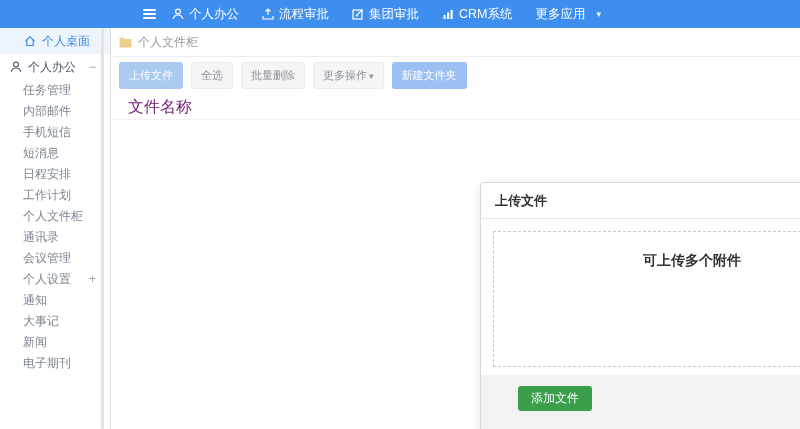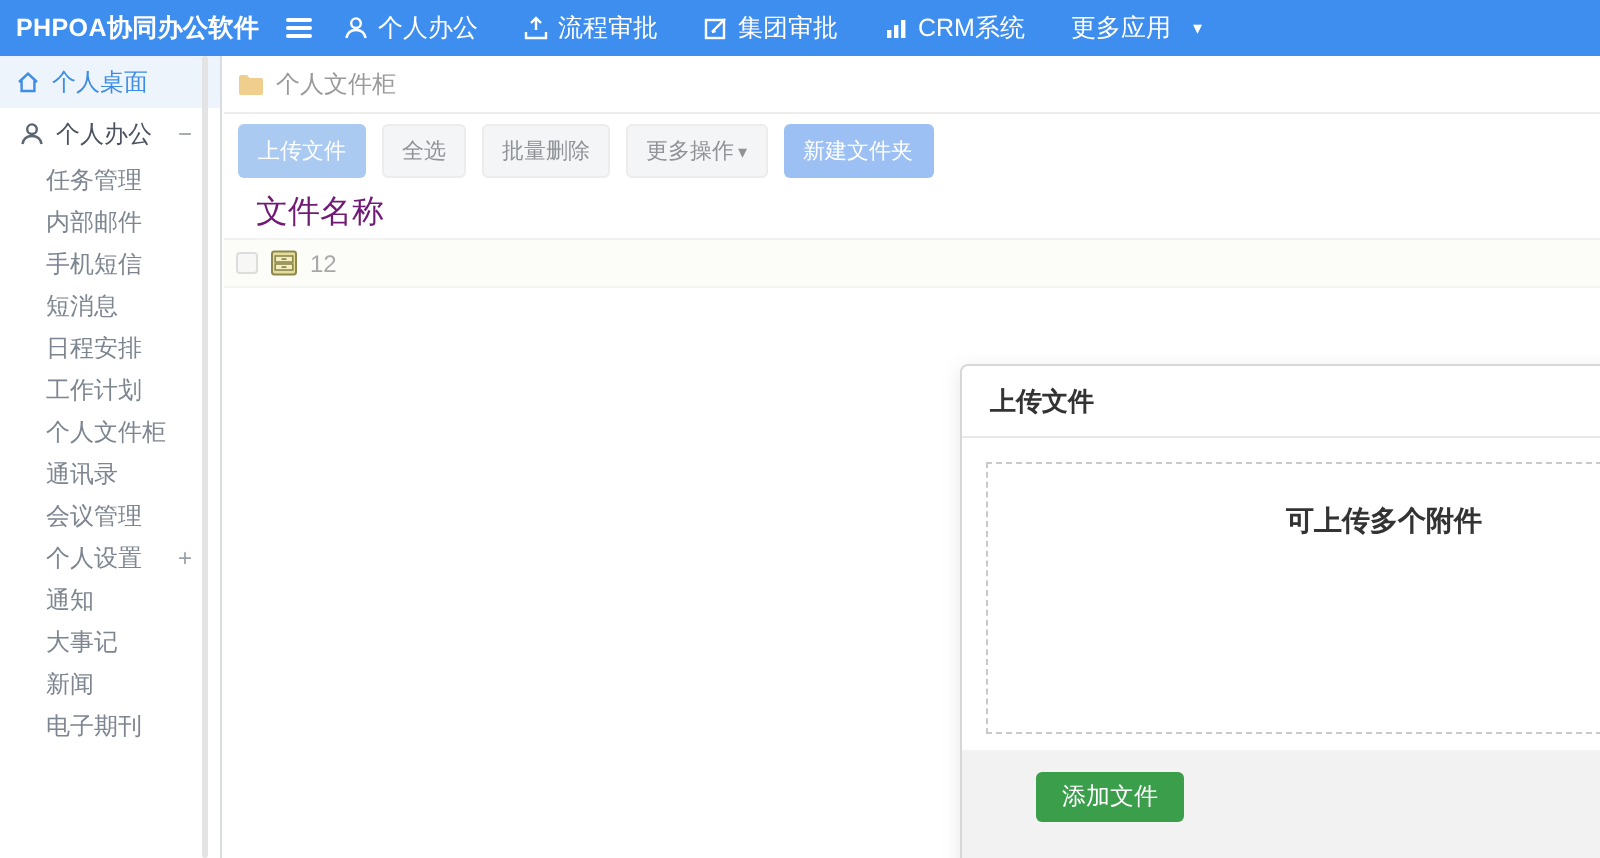--- a/index.html
+++ b/index.html
@@ -18,21 +18,21 @@
   .topnav-item { display:flex; align-items:center; gap:5px; font-size:12.5px; cursor:pointer; white-space:nowrap; }
   .topnav-item svg { display:block; }
   .caret { font-size:9px; margin-left:6px; }
 
   
   .sidebar { position:absolute; left:0; top:28px; width:111px; height:401px;
              background:#fff; border-right:1px solid #d9dde2; }
   .side-scrollbar { position:absolute; right:6px; top:0; width:3px; height:401px;
                     background:#e3e3e3; border-radius:2px; }
   .side-active { height:26px; background:#eef4fb; display:flex; align-items:center;
-                 gap:6px; padding-left:8px; color:#3d8ce6; font-size:12px; cursor:pointer; }
+                 gap:6px; padding-left:24px; color:#3d8ce6; font-size:12px; cursor:pointer; }
   .side-group { height:26px; display:flex; align-items:center; gap:6px; padding-left:10px;
                 color:#4b5360; font-size:12px; position:relative; cursor:pointer; }
   .side-group .indicator { position:absolute; right:14px; color:#9aa0a8; font-size:12px; }
   .side-sub { height:21px; line-height:21px; padding-left:23px; font-size:12px;
               color:#7d8590; position:relative; cursor:pointer; white-space:nowrap; }
   .side-sub .indicator { position:absolute; right:14px; color:#9aa0a8; }
 
   
   .main { position:absolute; left:112px; top:28px; width:688px; height:401px; background:#fff; }
   .breadcrumb { height:29px; display:flex; align-items:center; gap:6px; padding-left:7px;
@@ -62,21 +62,20 @@
   .modal-footer { background:#f2f2f2; height:67px; padding:11px 0 0 37px; }
   .btn-green { display:inline-block; background:#3a9e4b; color:#fff; font-size:12px;
                padding:4px 13px; border-radius:3px; border:none; cursor:pointer; }
 </style>
 </head>
 <body>
 
 <div class="stage">
 
   <div class="topbar">
-    <div class="logo">PHPOA协同办公软件</div>
     <div class="hamburger">
       <span></span>
         <span></span>
         <span></span>
     </div>
     <div class="topnav">
       <div class="topnav-item">
         <svg width="12" height="12" viewBox="0 0 12 12">
             <circle cx="6" cy="3.6" r="2.4" fill="none" stroke="#fff" stroke-width="1.2"></circle>
             <path d="M1.2 11 C1.8 8 4 7 6 7 C8 7 10.2 8 10.8 11" fill="none" stroke="#fff" stroke-width="1.2"></path>
@@ -157,31 +156,20 @@
     <div class="toolbar">
       <button class="btn btn-blue1">上传文件</button>
       <button class="btn btn-gray">全选</button>
       <button class="btn btn-gray">批量删除</button>
       <button class="btn btn-gray">
         <span>更多操作</span><span class="caret2">▾</span>
       </button>
       <button class="btn btn-blue2">新建文件夹</button>
     </div>
     <div class="table-header">文件名称</div>
-    <div class="file-row">
-      <div class="checkbox"></div>
-      <svg width="14" height="13" viewBox="0 0 14 13">
-          <rect x="1" y="0.8" width="12" height="11.4" rx="1.2" fill="#e6dd9a" stroke="#8c8850" stroke-width="1"></rect>
-          <rect x="2.6" y="3" width="8.8" height="3" fill="#f4eec0" stroke="#8c8850" stroke-width="0.8"></rect>
-          <rect x="2.6" y="7" width="8.8" height="3" fill="#f4eec0" stroke="#8c8850" stroke-width="0.8"></rect>
-          <rect x="5.8" y="4.1" width="2.4" height="0.9" fill="#8c8850"></rect>
-          <rect x="5.8" y="8.1" width="2.4" height="0.9" fill="#8c8850"></rect>
-        </svg>
-      <span class="file-name">12</span>
-    </div>
   </div>
 
   <div class="modal">
     <div class="modal-header">上传文件</div>
     <div class="modal-body">
       <div class="dropzone">
         <div class="drop-hint">可上传多个附件</div>
       </div>
     </div>
     <div class="modal-footer">

